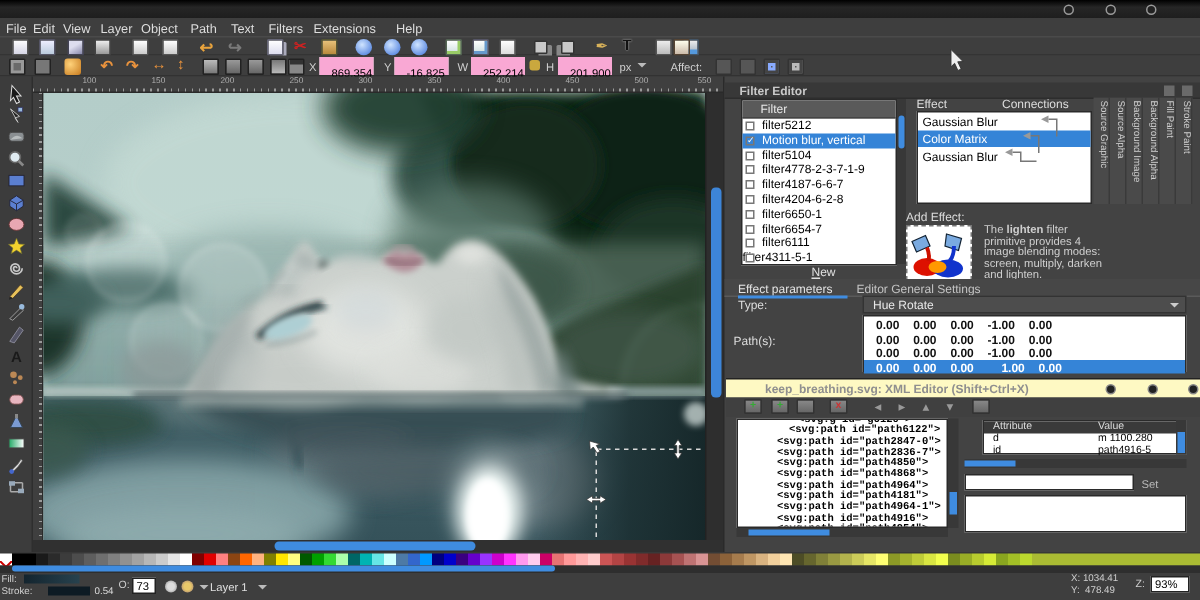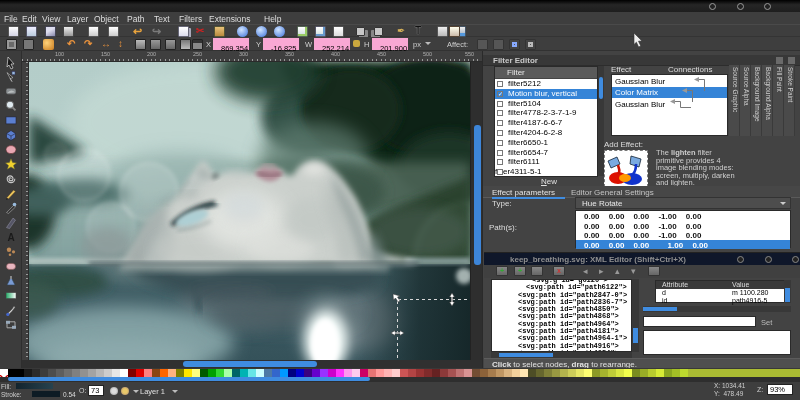--- a/index.html
+++ b/index.html
@@ -424,21 +424,21 @@
 </div>
 <span class="abs" style="left:9px;top:148px;font-size:8px;color:#ddd">Type:</span>
 <div class="abs" style="left:92px;top:146px;width:216px;height:12px;background:#4d4d4d;border:1px solid #333;font-size:8px;color:#e8e8e8;padding:1px 0 0 6px">Hue Rotate<span style="position:absolute;right:4px;top:4px;width:0;height:0;border:3px solid transparent;border-top-color:#ccc"></span></div>
 <span class="abs" style="left:6px;top:172px;font-size:8px;color:#ddd">Path(s):</span>
 <div class="whitebox" style="left:92px;top:159px;width:216px;height:38px;border:1px solid #2a2a2a;font-size:8px;font-weight:bold;color:#111">
  <div style="height:9.5px;padding:1px 0 0 8px"><span style="word-spacing:7px">0.00 0.00 0.00 -1.00 0.00</span></div>
  <div style="height:9.5px;padding:1px 0 0 8px"><span style="word-spacing:7px">0.00 0.00 0.00 -1.00 0.00</span></div>
  <div style="height:9.5px;padding:1px 0 0 8px"><span style="word-spacing:7px">0.00 0.00 0.00 -1.00 0.00</span></div>
  <div class="blue" style="height:9.5px;padding:1px 0 0 8px"><span style="word-spacing:7px">0.00 0.00 0.00 &nbsp;1.00 0.00</span></div>
 </div>
-<div class="abs" style="left:1px;top:201px;width:317px;height:13px;background:#0f172a;border-top:1px solid #222">
+<div class="abs" style="left:1px;top:201px;width:317px;height:13px;background:#fef9c3;border-top:1px solid #222">
  <span class="abs" style="left:26px;top:2px;font-size:8px;color:#8f8f8f;font-weight:bold">keep_breathing.svg: XML Editor (Shift+Ctrl+X)</span>
  <span class="winbtn" style="left:253px;top:3px;border-color:#888"></span>
         <span class="winbtn" style="left:281px;top:3px;border-color:#888"></span>
         <span class="winbtn" style="left:308px;top:3px;border-color:#888"></span>
 </div>
 <div class="abs" style="left:1px;top:214px;width:317px;height:13px;background:#404040">
  <span class="xic" style="left:12px"><i style="color:#3a3">+</i></span>
         <span class="xic" style="left:30px"><i style="color:#3a3">+</i></span>
         <span class="xic" style="left:47px"></span>
         <span class="xic" style="left:69px"><i style="color:#c33">x</i></span>
@@ -483,21 +483,20 @@
 </div>
 <div class="abs" style="left:301px;top:229px;width:7px;height:23px;background:#383838">
         <span class="abs" style="left:1px;top:8px;width:5px;height:14px;background:#3f8ce0"></span>
       </div>
 <div class="abs" style="left:160px;top:255px;width:148px;height:6px;background:#383838">
         <span class="abs" style="left:0;top:1px;width:34px;height:4px;background:#3f8ce0"></span>
       </div>
 <div class="abs" style="left:160px;top:265px;width:113px;height:11px;background:#fff;border:1px solid #2a2a2a"></div>
 <span class="abs" style="left:278px;top:267px;font-size:7.5px;color:#bbb">Set</span>
 <div class="abs" style="left:160px;top:279px;width:148px;height:25px;background:#fff;border:1px solid #2a2a2a"></div>
-<div class="abs" style="left:1px;top:307px;width:317px;height:12px;background:#4f4f4f;border-top:1px solid #5c5c5c;font-size:8px;color:#e2e2e2;padding:1px 0 0 8px"><b>Click</b> to select nodes, <b>drag</b> to rearrange.</div>
 </div>
 <div id="palette" class="abs">
 <span class="abs" style="left:0;top:1px;width:8px;height:8px;background:#fff"><svg width="8" height="8">
           <path d="M0,0 L8,8 M8,0 L0,8" stroke="#cc0000" stroke-width="1.3"></path>
         </svg></span>
 <span class="abs" style="left:8px;top:1px;width:792px;height:8px;background:linear-gradient(to right,#000000 8px 16px,#1a1a1a 16px 24px,#2b2b2b 24px 32px,#3c3c3c 32px 40px,#4d4d4d 40px 48px,#5e5e5e 48px 56px,#6f6f6f 56px 64px,#808080 64px 72px,#919191 72px 80px,#a3a3a3 80px 88px,#b7b7b7 88px 96px,#cccccc 96px 104px,#e6e6e6 104px 112px,#ffffff 112px 120px,#800000 120px 128px,#e00000 128px 136px,#ff8080 136px 144px,#8b4513 144px 152px,#ff6600 152px 160px,#ffb380 160px 168px,#808000 168px 176px,#ffe600 176px 184px,#ffff80 184px 192px,#005900 192px 200px,#00a000 200px 208px,#33d933 208px 216px,#aaffaa 216px 224px,#006666 224px 232px,#00b3b3 232px 240px,#66e6e6 240px 248px,#ccffff 248px 256px,#4d7aa6 256px 264px,#3366cc 264px 272px,#0099ff 272px 280px,#000080 280px 288px,#0000cc 288px 296px,#3a0080 296px 304px,#6600cc 304px 312px,#9933ff 312px 320px,#cc00cc 320px 328px,#ff33ff 328px 336px,#ff99ee 336px 344px,#ffccee 344px 352px,#cc0066 352px 360px,#e67373 360px 368px,#ff9999 368px 376px,#ffb3b3 376px 384px,#ffcccc 384px 392px,#cc5555 392px 400px,#b34444 400px 408px,#993333 408px 416px,#802b2b 416px 424px,#662222 424px 432px,#8c3939 432px 440px,#a65252 440px 448px,#bf7373 448px 456px,#d99494 456px 464px,#734d33 464px 472px,#8c6239 472px 480px,#a67c4d 480px 488px,#bf9663 488px 496px,#d9b380 496px 504px,#f2d09c 504px 512px,#ffe6b3 512px 520px,#4d4d26 520px 528px,#66662e 528px 536px,#808038 536px 544px,#999942 544px 552px,#b3b34d 552px 560px,#cccc59 560px 568px,#e6e666 568px 576px,#ffff73 576px 584px,#8c9926 584px 592px,#a6b32e 592px 600px,#bfcc38 600px 608px,#d9e642 608px 616px,#f2ff4d 616px 624px,#7a8c1f 624px 632px,#99ad26 632px 640px,#b8cc2e 640px 648px,#d6eb36 648px 656px,#8aa61f 656px 664px,#a3bf26 664px 672px,#bcd92e 672px 680px,#aabb33 680px 688px,#aabb33 688px 696px,#aabb33 696px 704px,#aabb33 704px 712px,#aabb33 712px 720px,#aabb33 720px 728px,#aabb33 728px 736px,#aabb33 736px 744px,#aabb33 744px 752px,#aabb33 752px 760px,#aabb33 760px 768px,#aabb33 768px 776px,#aabb33 776px 784px,#aabb33 784px 792px,#aabb33 792px 800px)"></span>
 </div>
     <div id="palscroll" class="abs">
       <i></i>
     </div>

